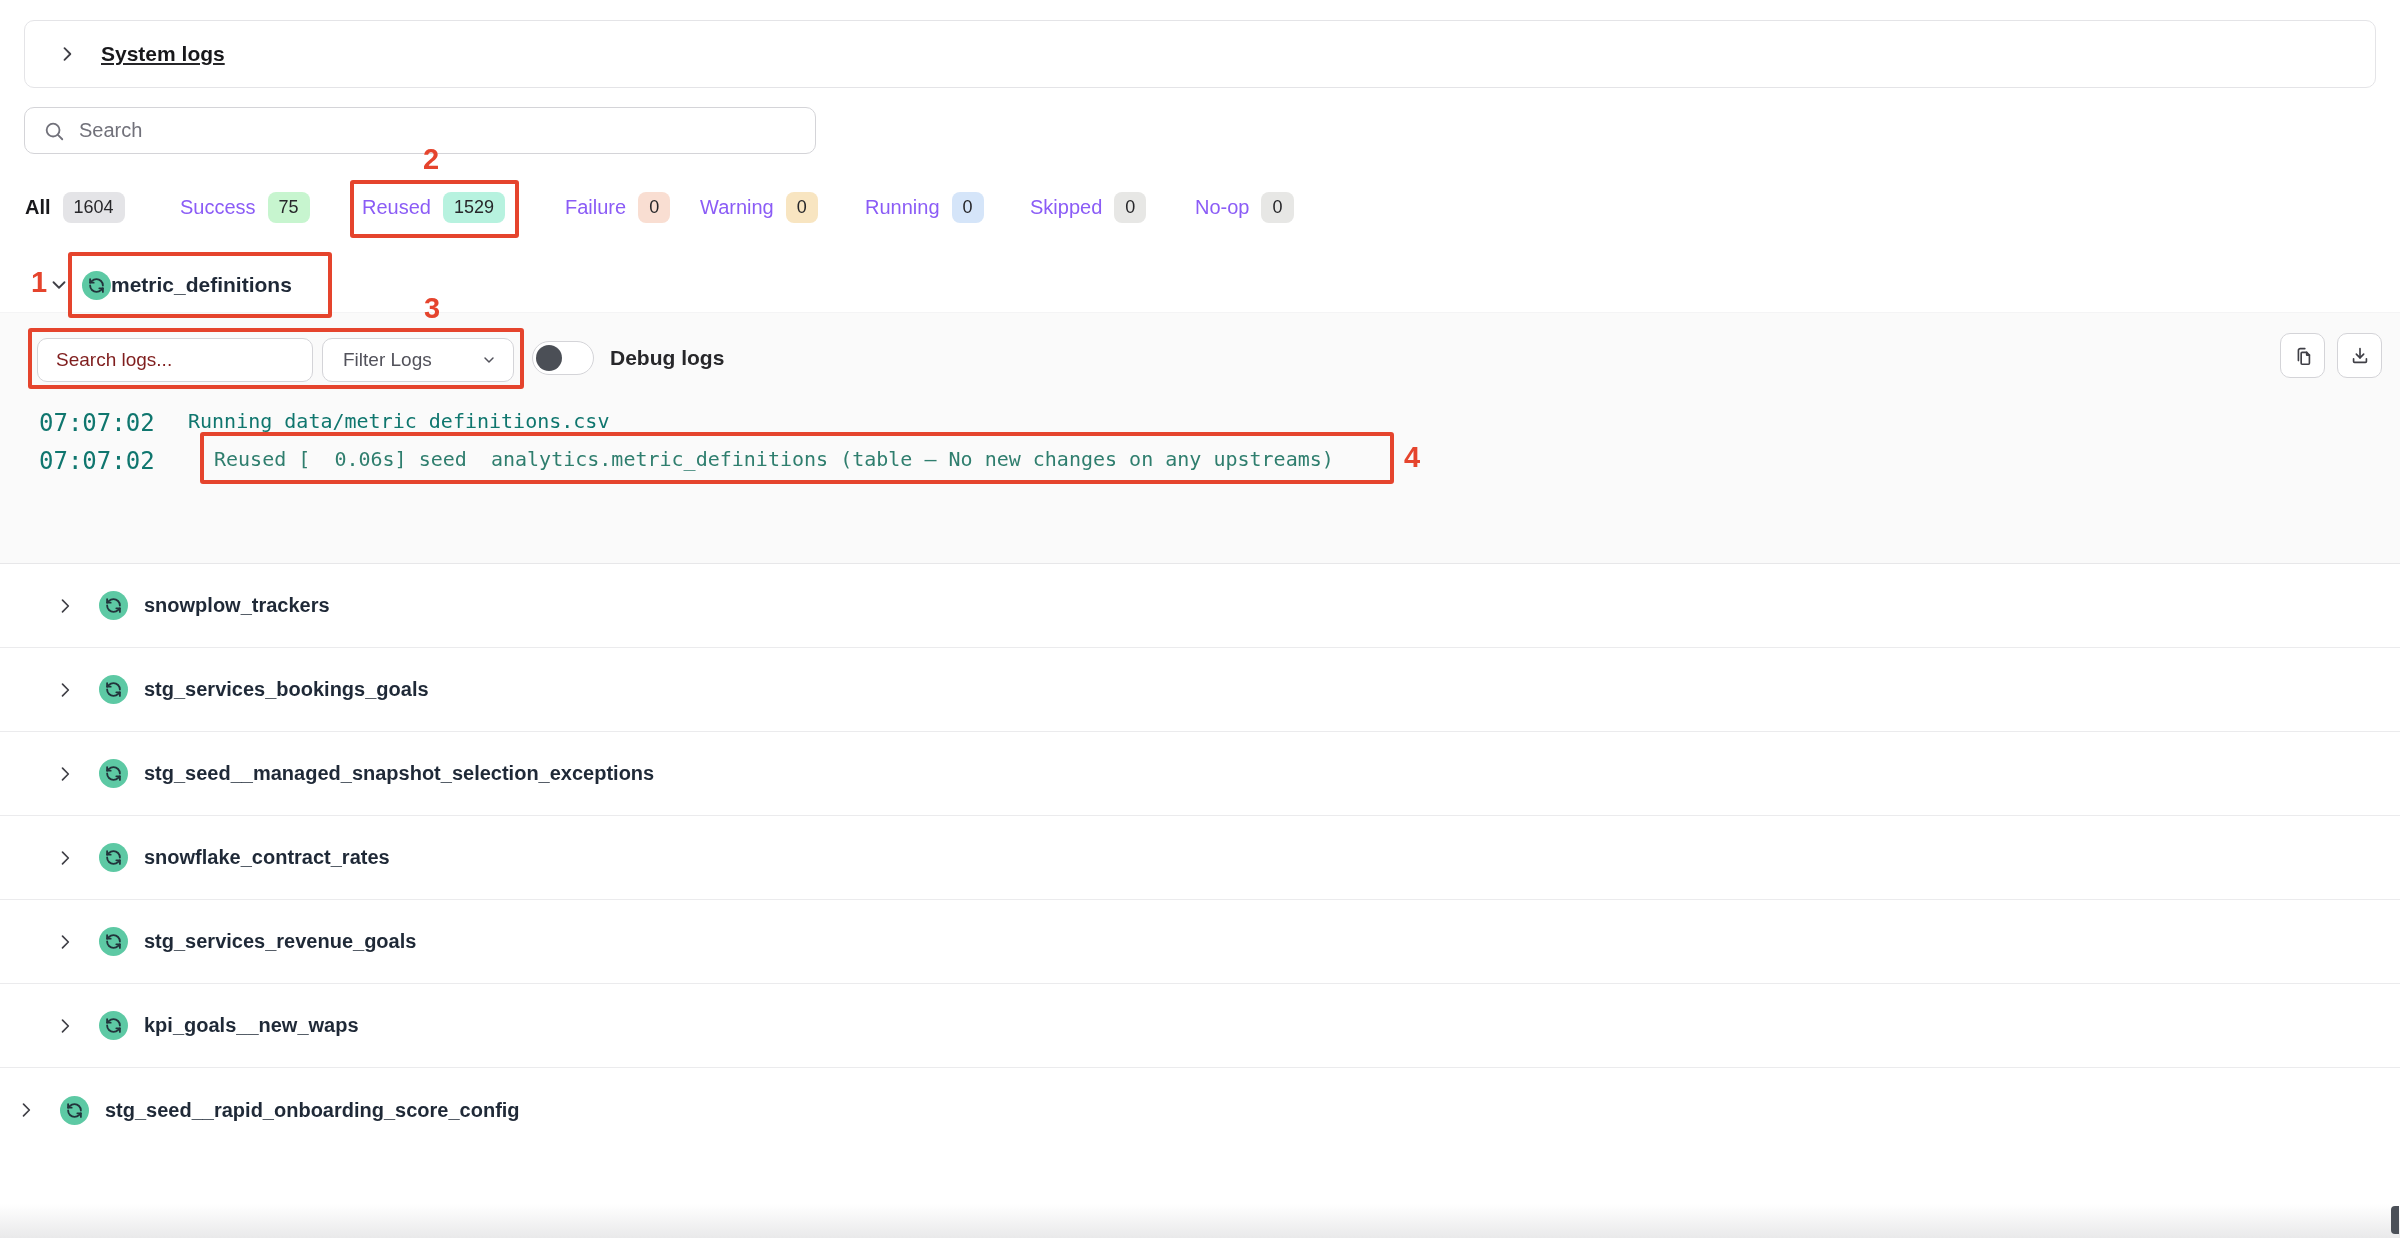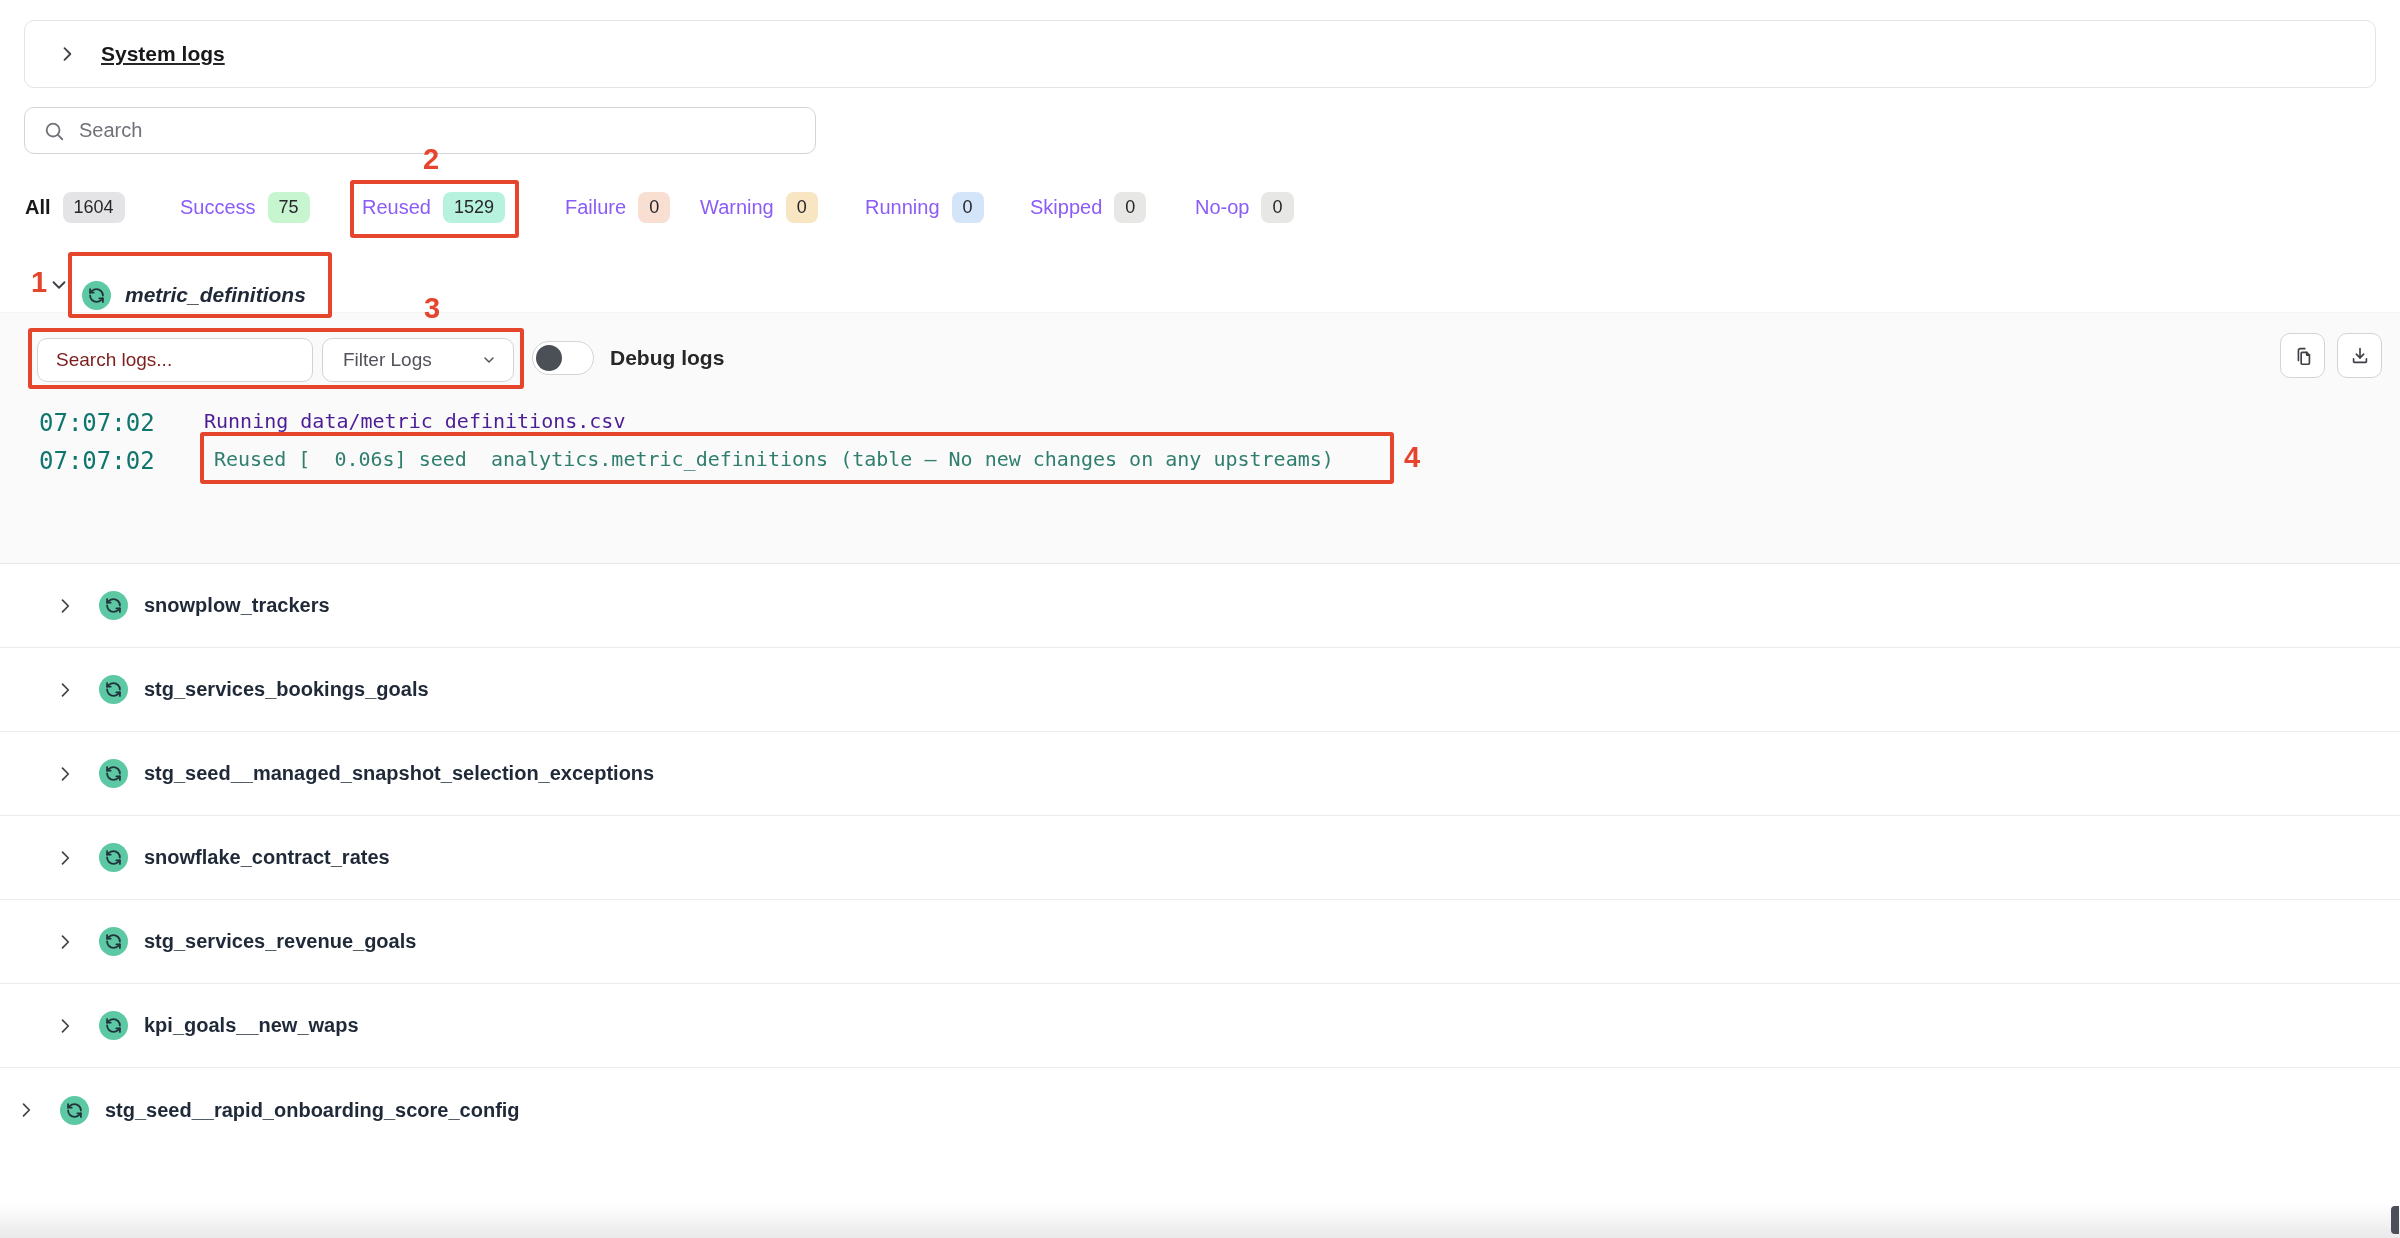--- a/index.html
+++ b/index.html
@@ -32,22 +32,22 @@
     display:inline-block; padding:5px 11px; border-radius:8px;
     font-size:18px; color:#27272a; font-weight:500;
   }
   .tab-0{left:25px}.tab-1{left:180px}.tab-2{left:362px}.tab-3{left:565px}
   .tab-4{left:700px}.tab-5{left:865px}.tab-6{left:1030px}.tab-7{left:1195px}
   .tab-underline-active { position:absolute; left:25px; top:229px; width:131px; height:4px; background:#909094; border-radius:2px; }
   .tab-underline-rest { position:absolute; left:156px; top:230px; width:1121px; height:2px; background:#ececec; }
   
   .expanded-row { position:absolute; left:0; top:250px; width:2400px; height:70px; }
   .expanded-box {
-    position:absolute; left:68px; top:12px; width:262px; height:66px;
-    display:flex; align-items:center; padding-left:14px; gap:14px;font-style:italic;
+    position:absolute; left:68px; top:2px; width:262px; height:66px;
+    display:flex; align-items:center; padding-left:14px; 
   }
   .status-circle {
     width:29px; height:29px; border-radius:50%; background:#5dc9a4;
     display:flex; align-items:center; justify-content:center; flex:0 0 auto; color:#22333b;
   }
   .expanded-box .item-label { font-size:21px; font-weight:700; color:#1f2937; white-space:nowrap; }
   .caret-down { position:absolute; left:48px; top:24px; color:#3f3f46; display:inline-flex; }
   
   .log-panel {
     position:absolute; left:0; top:312px; width:2400px; height:252px;
@@ -75,21 +75,21 @@
     position:absolute; top:20px; width:45px; height:45px;
     border:1px solid #d4d4d8; border-radius:10px; background:#fff;
     display:flex; align-items:center; justify-content:center; color:#3f3f46; cursor:pointer;
   }
   .iconbtn.copy { left:2280px; }
   .iconbtn.dl { left:2337px; }
   .log-line { position:absolute; font-family:"DejaVu Sans Mono", monospace; font-size:20px; white-space:pre; }
   .log-time { position:absolute; left:39px; color:#0f766e; font-family:"DejaVu Sans Mono", monospace; font-size:24px; }
   .lt-1, .lm-1 { top:96px; }
   .lt-2, .lm-2 { top:134px; }
-  .lm-1 { left:204px; color:#4c1d95; }
+  .lm-1 { left:188px; color:#0f766e; }
   .lm-2 { left:214px; color:#2f7e6e; }
   
   .rows { position:absolute; left:0; top:564px; width:2400px; }
   .row {
     height:84px; display:flex; align-items:center; padding-left:55px; gap:12px;
     border-bottom:1px solid #ebebed; background:#fff; cursor:pointer;
   }
   .row:last-child { border-bottom:none;padding-left:16px; }
   .row .status-circle { margin-left:12px; }
   .row .row-label { font-size:20px; font-weight:700; color:#1f2937; white-space:nowrap; margin-left:4px; }

